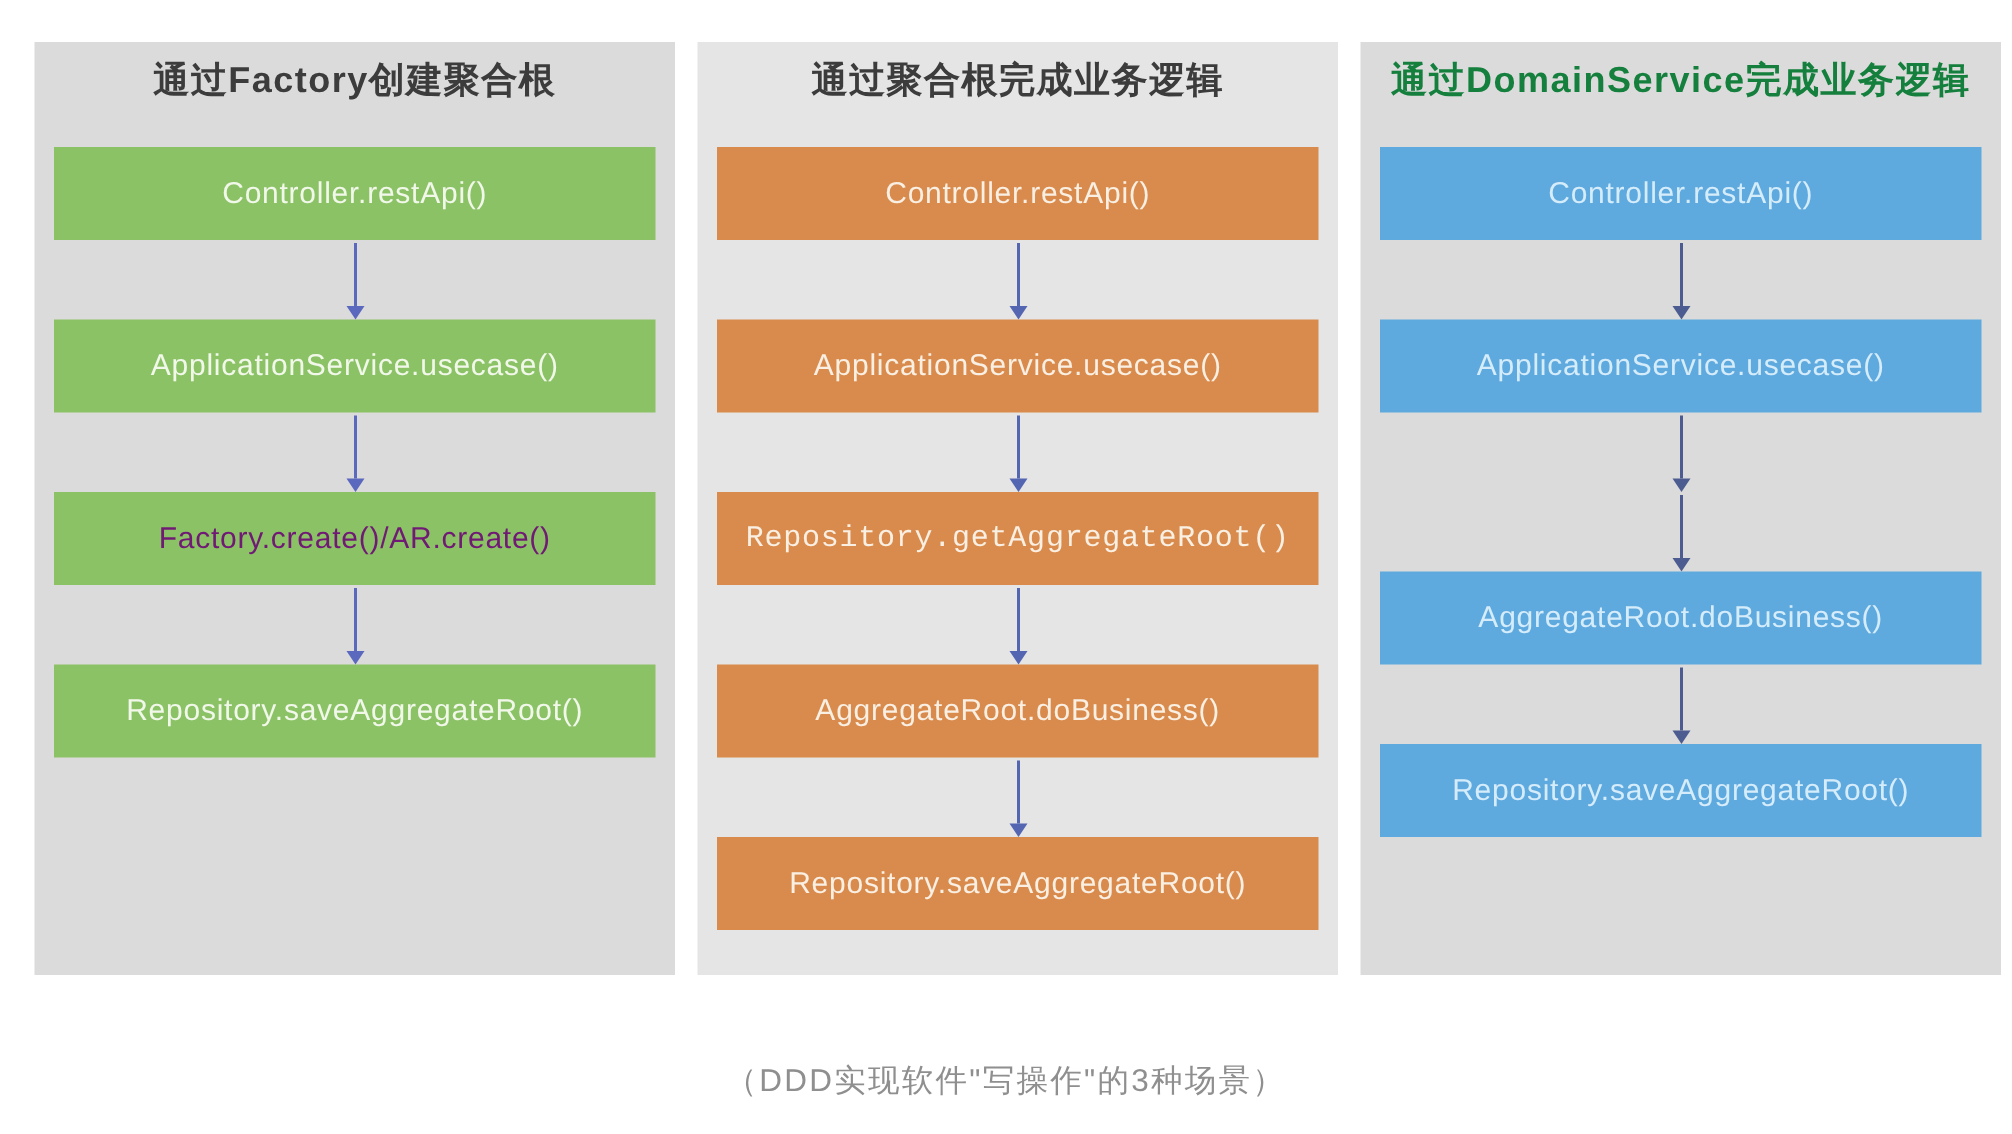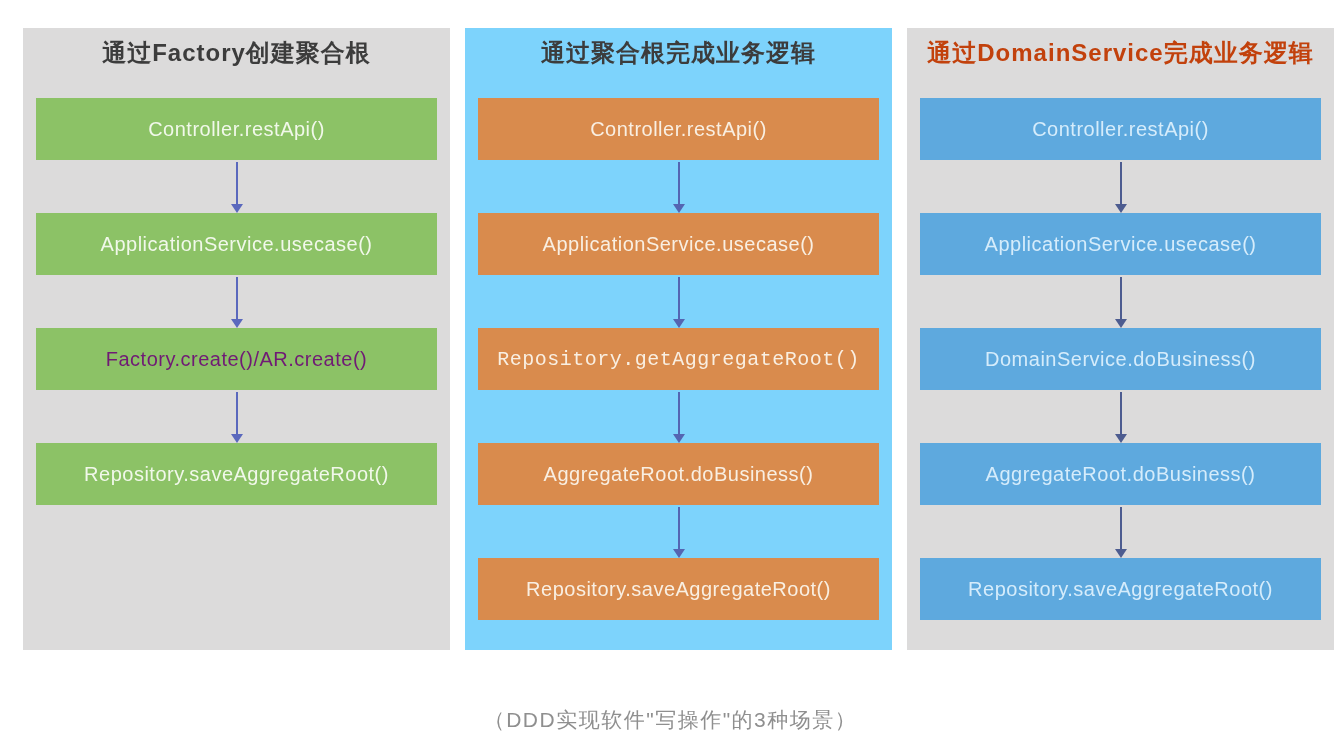--- a/index.html
+++ b/index.html
@@ -97,21 +97,21 @@
         </div>
         <div class="box" style="background-color: rgb(140, 194, 102); color: #701a75;">Factory.create()/AR.create()</div>
         <div class="arrow">
           <span class="stem" style="background-color: rgb(90, 104, 189);"></span>
           <span class="head" style="border-top-color: rgb(90, 104, 189);"></span>
         </div>
         <div class="box" style="background-color: rgb(140, 194, 102); color: rgb(241, 248, 234);">Repository.saveAggregateRoot()</div>
       </div>
     </div>
 
-    <div class="panel" style="background-color: #7dd3fc;">
+    <div class="panel" style="background-color: #e5e5e5;">
       <div class="panel-title" style="color: rgb(60, 60, 60);">通过聚合根完成业务逻辑</div>
       <div class="flow">
         <div class="box" style="background-color: rgb(217, 139, 77); color: rgb(249, 239, 226);">Controller.restApi()</div>
         <div class="arrow">
           <span class="stem" style="background-color: rgb(84, 101, 178);"></span>
           <span class="head" style="border-top-color: rgb(84, 101, 178);"></span>
         </div>
         <div class="box" style="background-color: rgb(217, 139, 77); color: rgb(249, 239, 226);">ApplicationService.usecase()</div>
         <div class="arrow">
           <span class="stem" style="background-color: rgb(84, 101, 178);"></span>
@@ -125,33 +125,32 @@
         <div class="box" style="background-color: rgb(217, 139, 77); color: rgb(249, 239, 226);">AggregateRoot.doBusiness()</div>
         <div class="arrow">
           <span class="stem" style="background-color: rgb(84, 101, 178);"></span>
           <span class="head" style="border-top-color: rgb(84, 101, 178);"></span>
         </div>
         <div class="box" style="background-color: rgb(217, 139, 77); color: rgb(249, 239, 226);">Repository.saveAggregateRoot()</div>
       </div>
     </div>
 
     <div class="panel" style="background-color: rgb(220, 219, 219);">
-      <div class="panel-title" style="color: #c2410c;">通过DomainService完成业务逻辑</div>
+      <div class="panel-title" style="color: #15803d;">通过DomainService完成业务逻辑</div>
       <div class="flow">
         <div class="box" style="background-color: rgb(94, 169, 222); color: rgb(213, 236, 251);">Controller.restApi()</div>
         <div class="arrow">
           <span class="stem" style="background-color: rgb(77, 92, 144);"></span>
           <span class="head" style="border-top-color: rgb(77, 92, 144);"></span>
         </div>
         <div class="box" style="background-color: rgb(94, 169, 222); color: rgb(213, 236, 251);">ApplicationService.usecase()</div>
         <div class="arrow">
           <span class="stem" style="background-color: rgb(77, 92, 144);"></span>
           <span class="head" style="border-top-color: rgb(77, 92, 144);"></span>
         </div>
-        <div class="box" style="background-color: rgb(94, 169, 222); color: rgb(213, 236, 251);">DomainService.doBusiness()</div>
         <div class="arrow">
           <span class="stem" style="background-color: rgb(77, 92, 144);"></span>
           <span class="head" style="border-top-color: rgb(77, 92, 144);"></span>
         </div>
         <div class="box" style="background-color: rgb(94, 169, 222); color: rgb(213, 236, 251);">AggregateRoot.doBusiness()</div>
         <div class="arrow">
           <span class="stem" style="background-color: rgb(77, 92, 144);"></span>
           <span class="head" style="border-top-color: rgb(77, 92, 144);"></span>
         </div>
         <div class="box" style="background-color: rgb(94, 169, 222); color: rgb(213, 236, 251);">Repository.saveAggregateRoot()</div>

